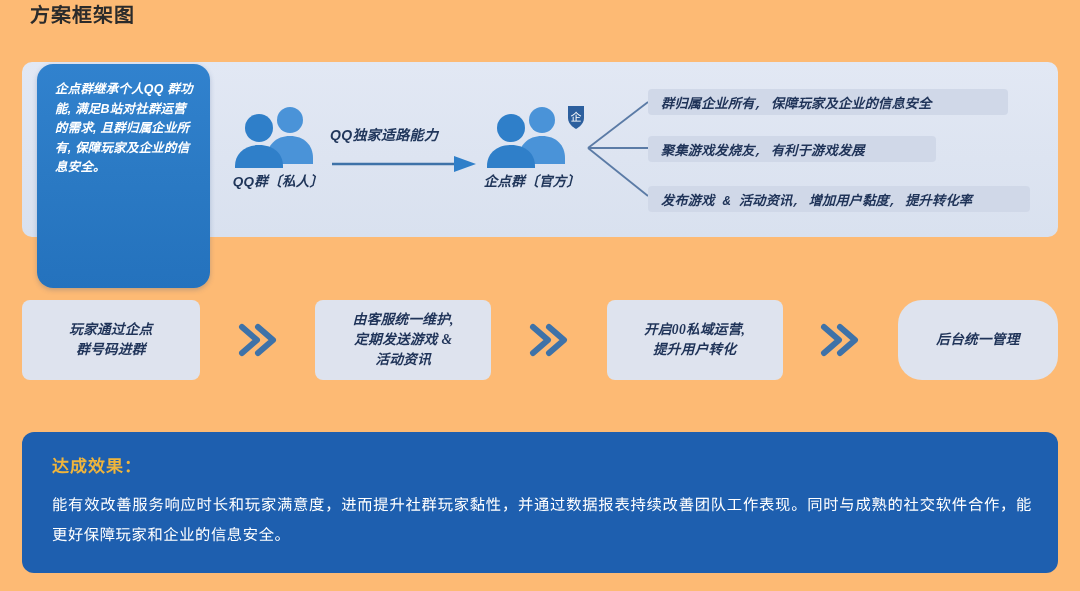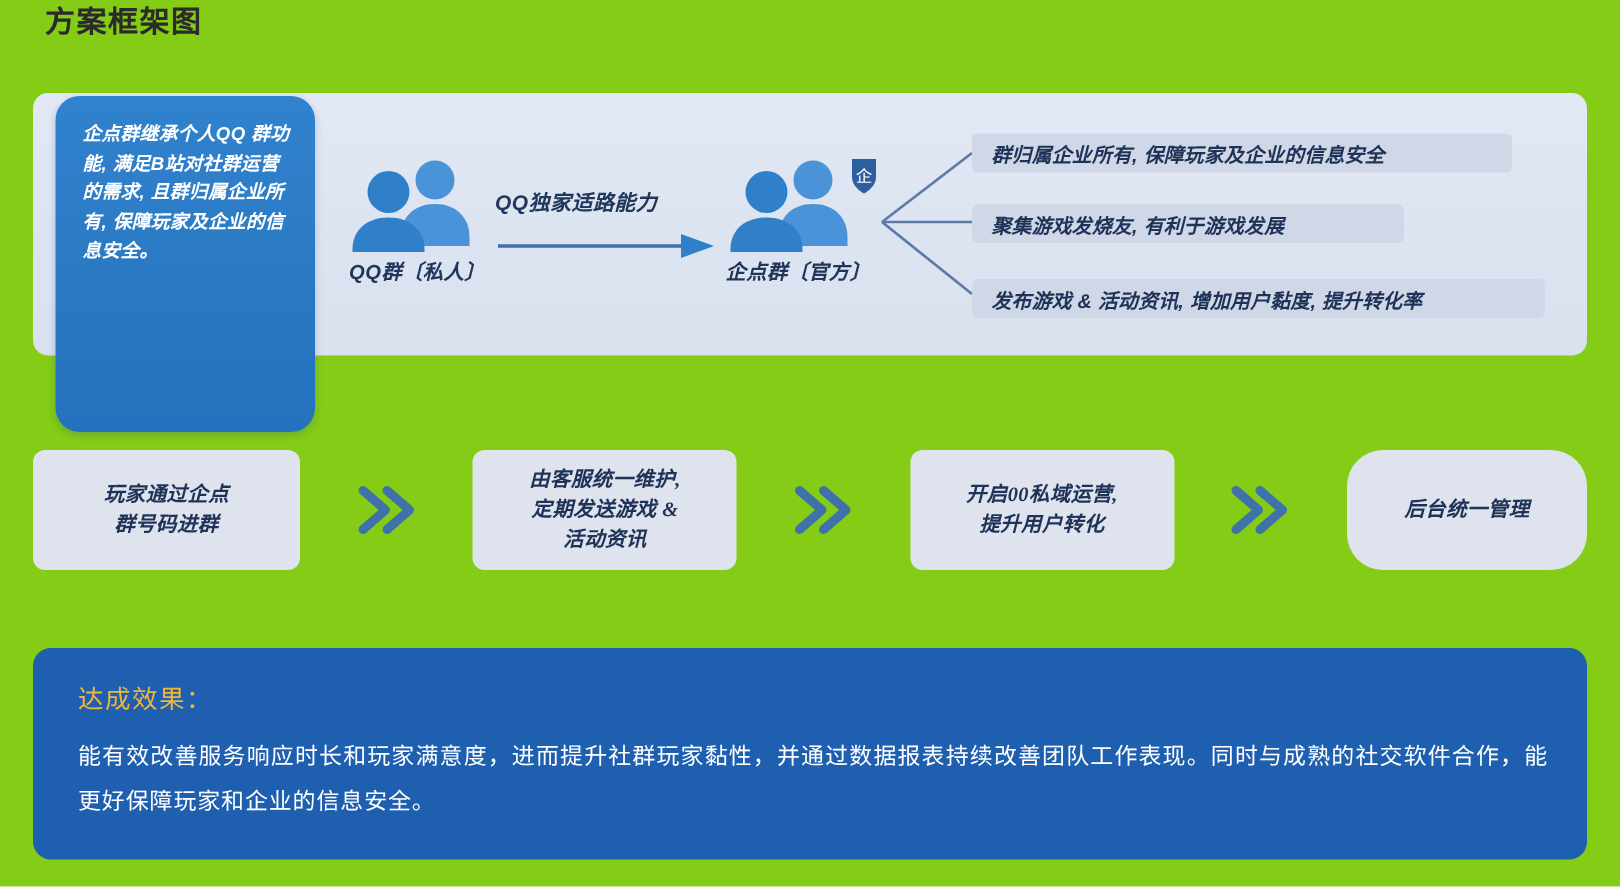--- a/index.html
+++ b/index.html
@@ -10,21 +10,21 @@
     height: 591px;
     background: #ffffff;
     font-family: "Liberation Sans", "DejaVu Sans", sans-serif;
     overflow: hidden;
   }
 
   #root {
     position: relative;
     width: 1080px;
     height: 591px;
-    background: #84cc16;
+    background: #fdba74;
     padding-left: 12px;
   }
 
   
   .page-title {
     position: absolute;
     left: 30px;
     top: 0px;
     font-size: 20px;
     font-weight: bold;
@@ -121,20 +121,21 @@
     border-radius: 4px;
     display: flex;
     align-items: center;
     padding: 0 13px;
     font-size: 13.2px;
     font-weight: bold;
     font-style: italic;
     color: #1f3358;
     letter-spacing: 0.2px;
     white-space: nowrap;
+    font-family: Liberation Mono, monospace;
   }
 
   .benefit-pill.b0 { left: 648px; top: 89px;  width: 360px; }
   .benefit-pill.b1 { left: 648px; top: 136px; width: 288px; }
   .benefit-pill.b2 { left: 648px; top: 186px; width: 382px; }
 
   
   .steps-row {
     position: absolute;
     left: 22px;
@@ -182,21 +183,21 @@
     top: 432px;
     width: 1036px;
     height: 141px;
     background: #1e5faf;
     border-radius: 12px;
     padding: 20px 26px 0 30px;
   }
 
   .result-heading {
     font-size: 17px;
-    font-weight: normal;
+    font-weight: bold;
     color: #f0b53c;
     letter-spacing: 1px;
     margin-bottom: 13px;
   }
 
   .result-body {
     font-size: 15.3px;
     line-height: 30px;
     color: #ffffff;
     letter-spacing: 0.6px;

